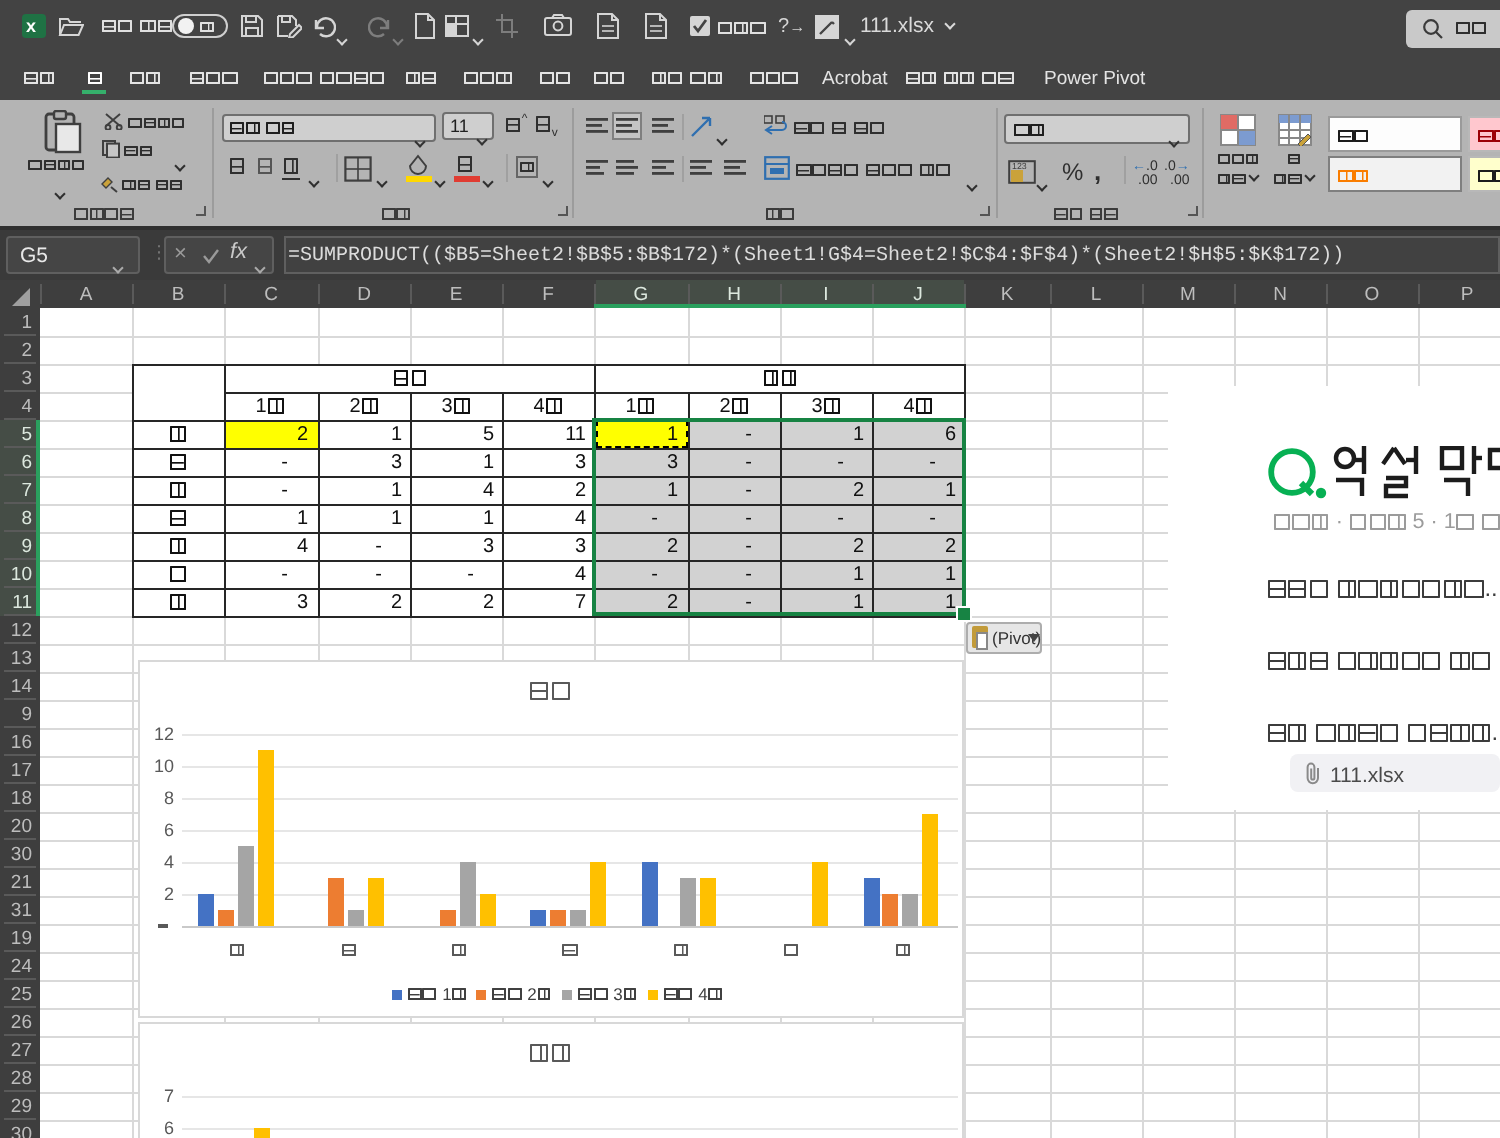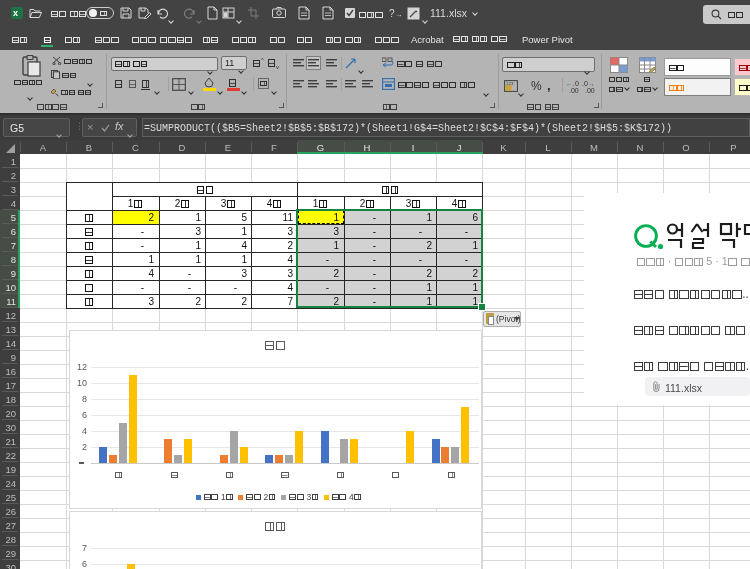--- a/index.html
+++ b/index.html
@@ -342,21 +342,21 @@
 <div style="position:absolute;left:0;top:380px;width:16px;text-align:right;font-size:9.5px;color:#bdbdbd">17</div>
 <div style="position:absolute;left:2px;top:391px;width:16px;height:1px;background:#5a5a5a"></div>
 <div style="position:absolute;left:0;top:394px;width:16px;text-align:right;font-size:9.5px;color:#bdbdbd">18</div>
 <div style="position:absolute;left:2px;top:405px;width:16px;height:1px;background:#5a5a5a"></div>
 <div style="position:absolute;left:0;top:408px;width:16px;text-align:right;font-size:9.5px;color:#bdbdbd">20</div>
 <div style="position:absolute;left:2px;top:419px;width:16px;height:1px;background:#5a5a5a"></div>
 <div style="position:absolute;left:0;top:422px;width:16px;text-align:right;font-size:9.5px;color:#bdbdbd">30</div>
 <div style="position:absolute;left:2px;top:433px;width:16px;height:1px;background:#5a5a5a"></div>
 <div style="position:absolute;left:0;top:436px;width:16px;text-align:right;font-size:9.5px;color:#bdbdbd">21</div>
 <div style="position:absolute;left:2px;top:447px;width:16px;height:1px;background:#5a5a5a"></div>
-<div style="position:absolute;left:0;top:450px;width:16px;text-align:right;font-size:9.5px;color:#bdbdbd">22</div>
+<div style="position:absolute;left:0;top:450px;width:16px;text-align:right;font-size:9.5px;color:#bdbdbd">31</div>
 <div style="position:absolute;left:2px;top:461px;width:16px;height:1px;background:#5a5a5a"></div>
 <div style="position:absolute;left:0;top:464px;width:16px;text-align:right;font-size:9.5px;color:#bdbdbd">19</div>
 <div style="position:absolute;left:2px;top:475px;width:16px;height:1px;background:#5a5a5a"></div>
 <div style="position:absolute;left:0;top:478px;width:16px;text-align:right;font-size:9.5px;color:#bdbdbd">24</div>
 <div style="position:absolute;left:2px;top:489px;width:16px;height:1px;background:#5a5a5a"></div>
 <div style="position:absolute;left:0;top:492px;width:16px;text-align:right;font-size:9.5px;color:#bdbdbd">25</div>
 <div style="position:absolute;left:2px;top:503px;width:16px;height:1px;background:#5a5a5a"></div>
 <div style="position:absolute;left:0;top:506px;width:16px;text-align:right;font-size:9.5px;color:#bdbdbd">26</div>
 <div style="position:absolute;left:2px;top:517px;width:16px;height:1px;background:#5a5a5a"></div>
 <div style="position:absolute;left:0;top:520px;width:16px;text-align:right;font-size:9.5px;color:#bdbdbd">27</div>

